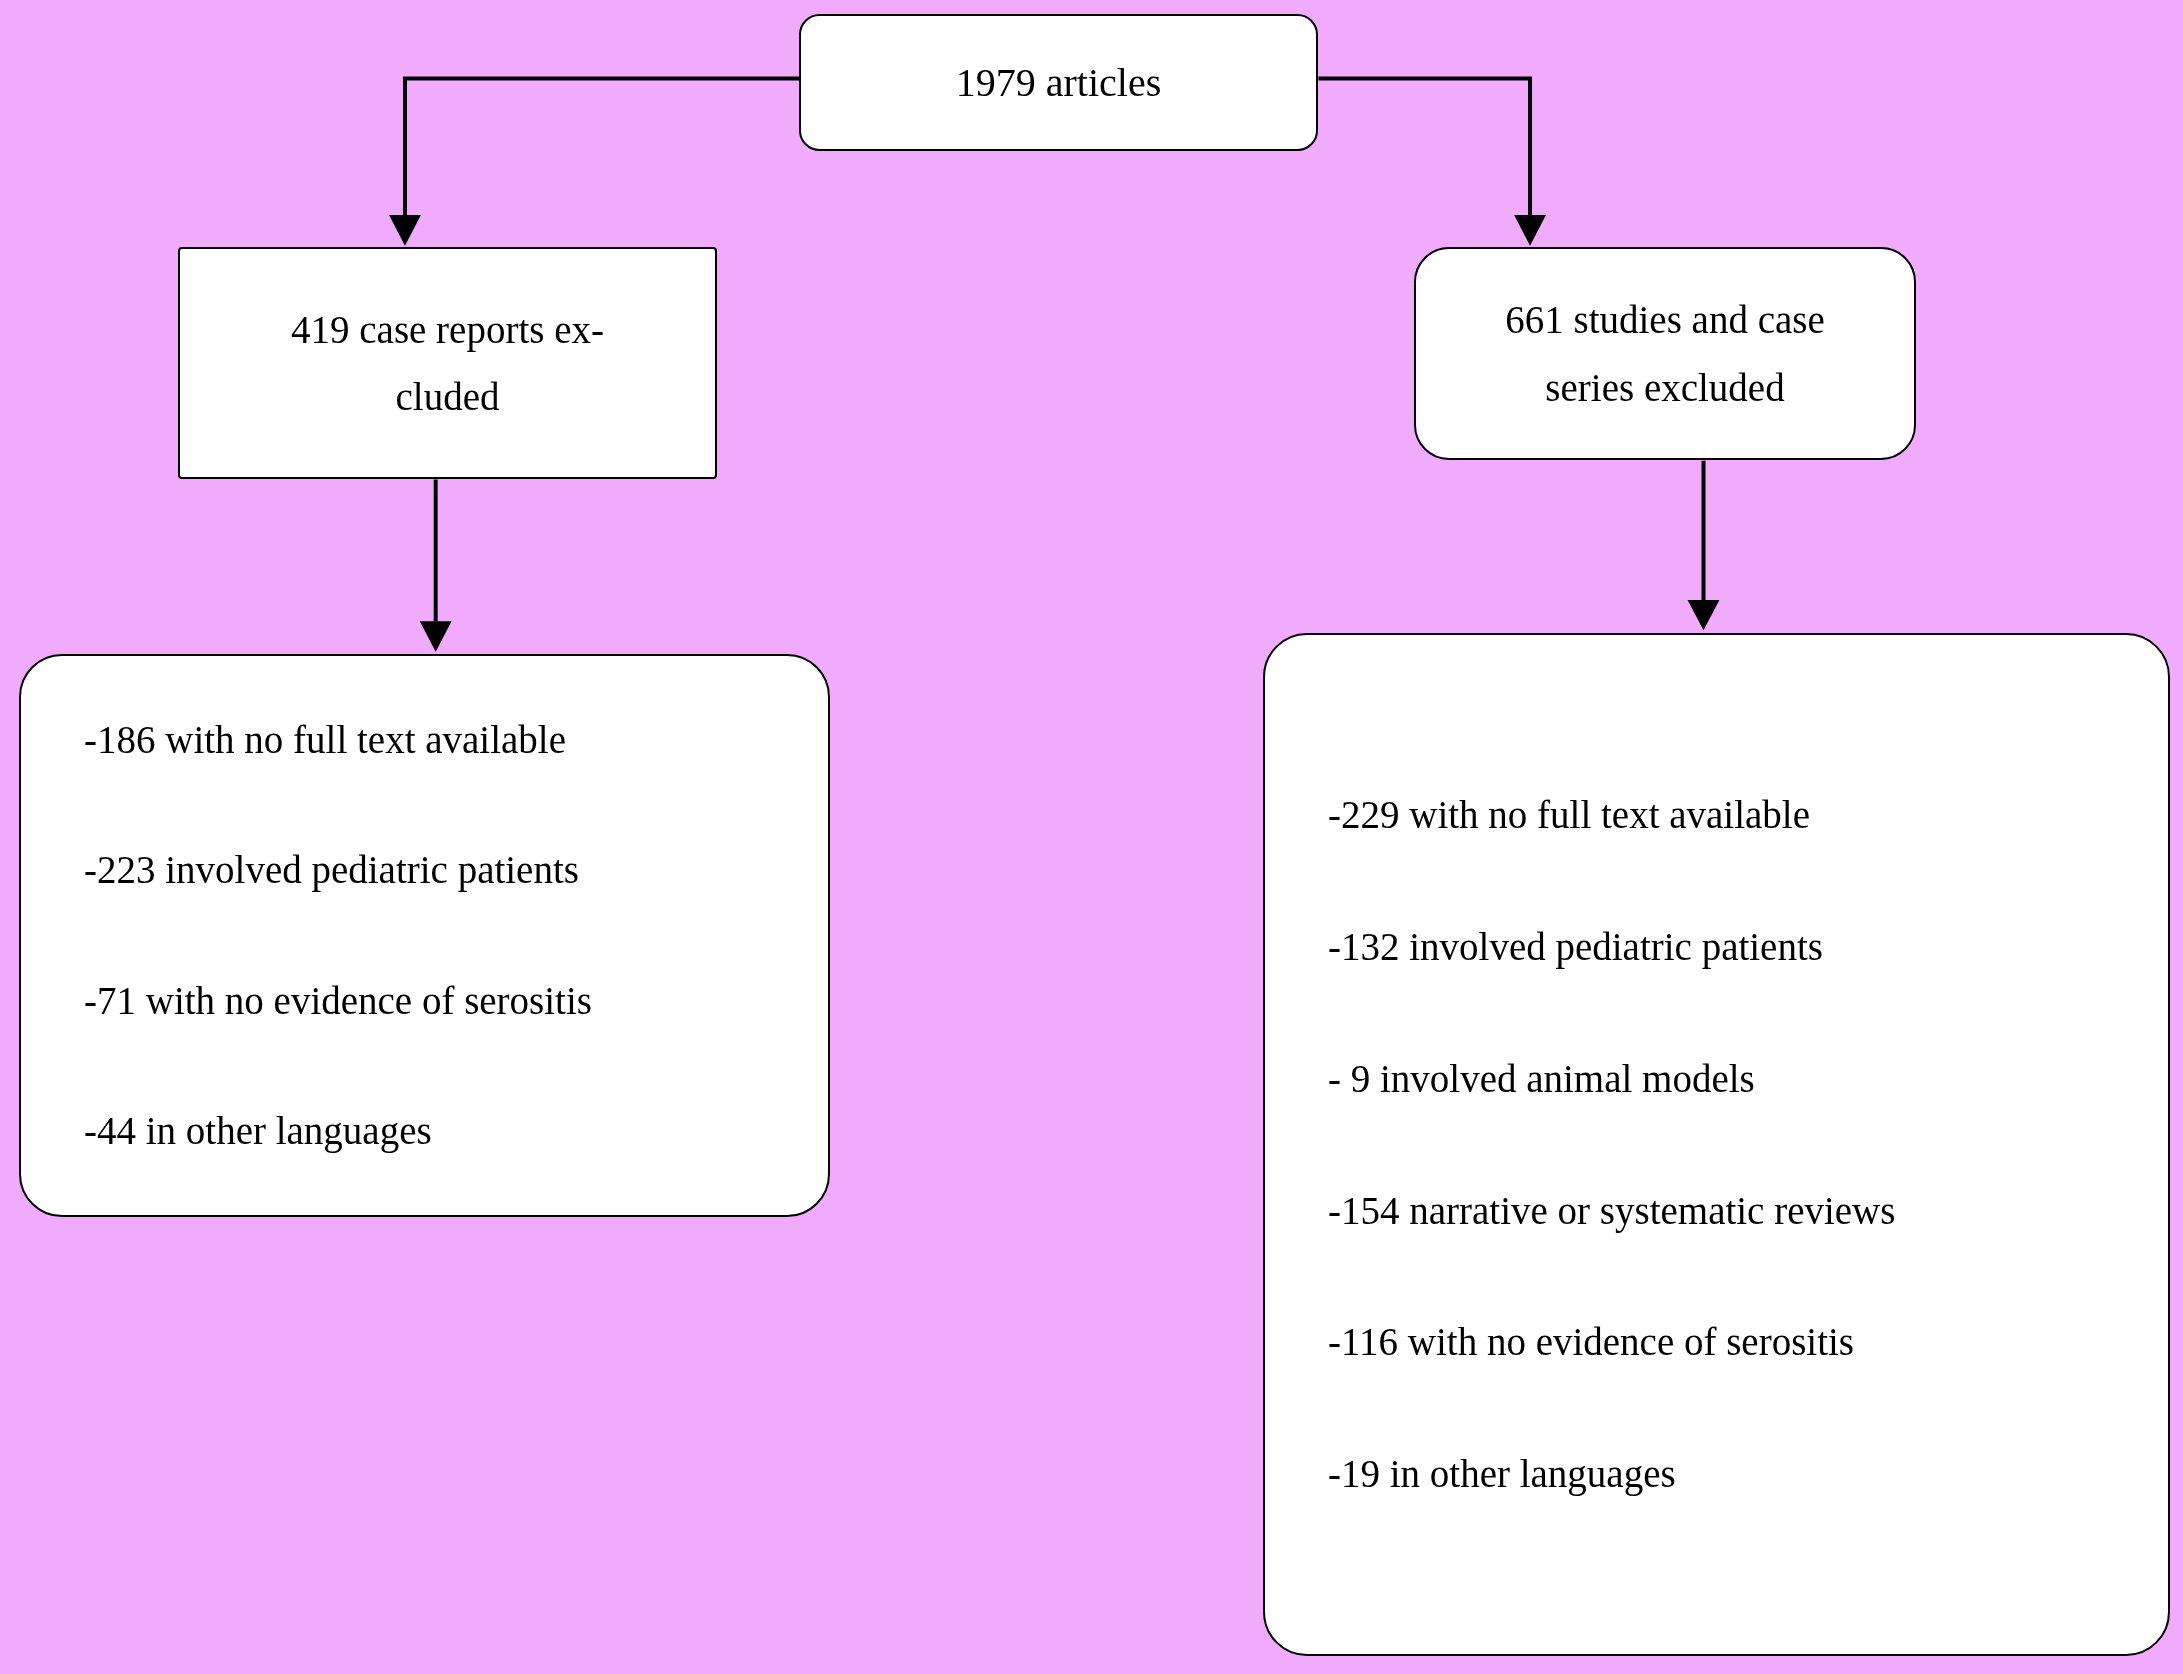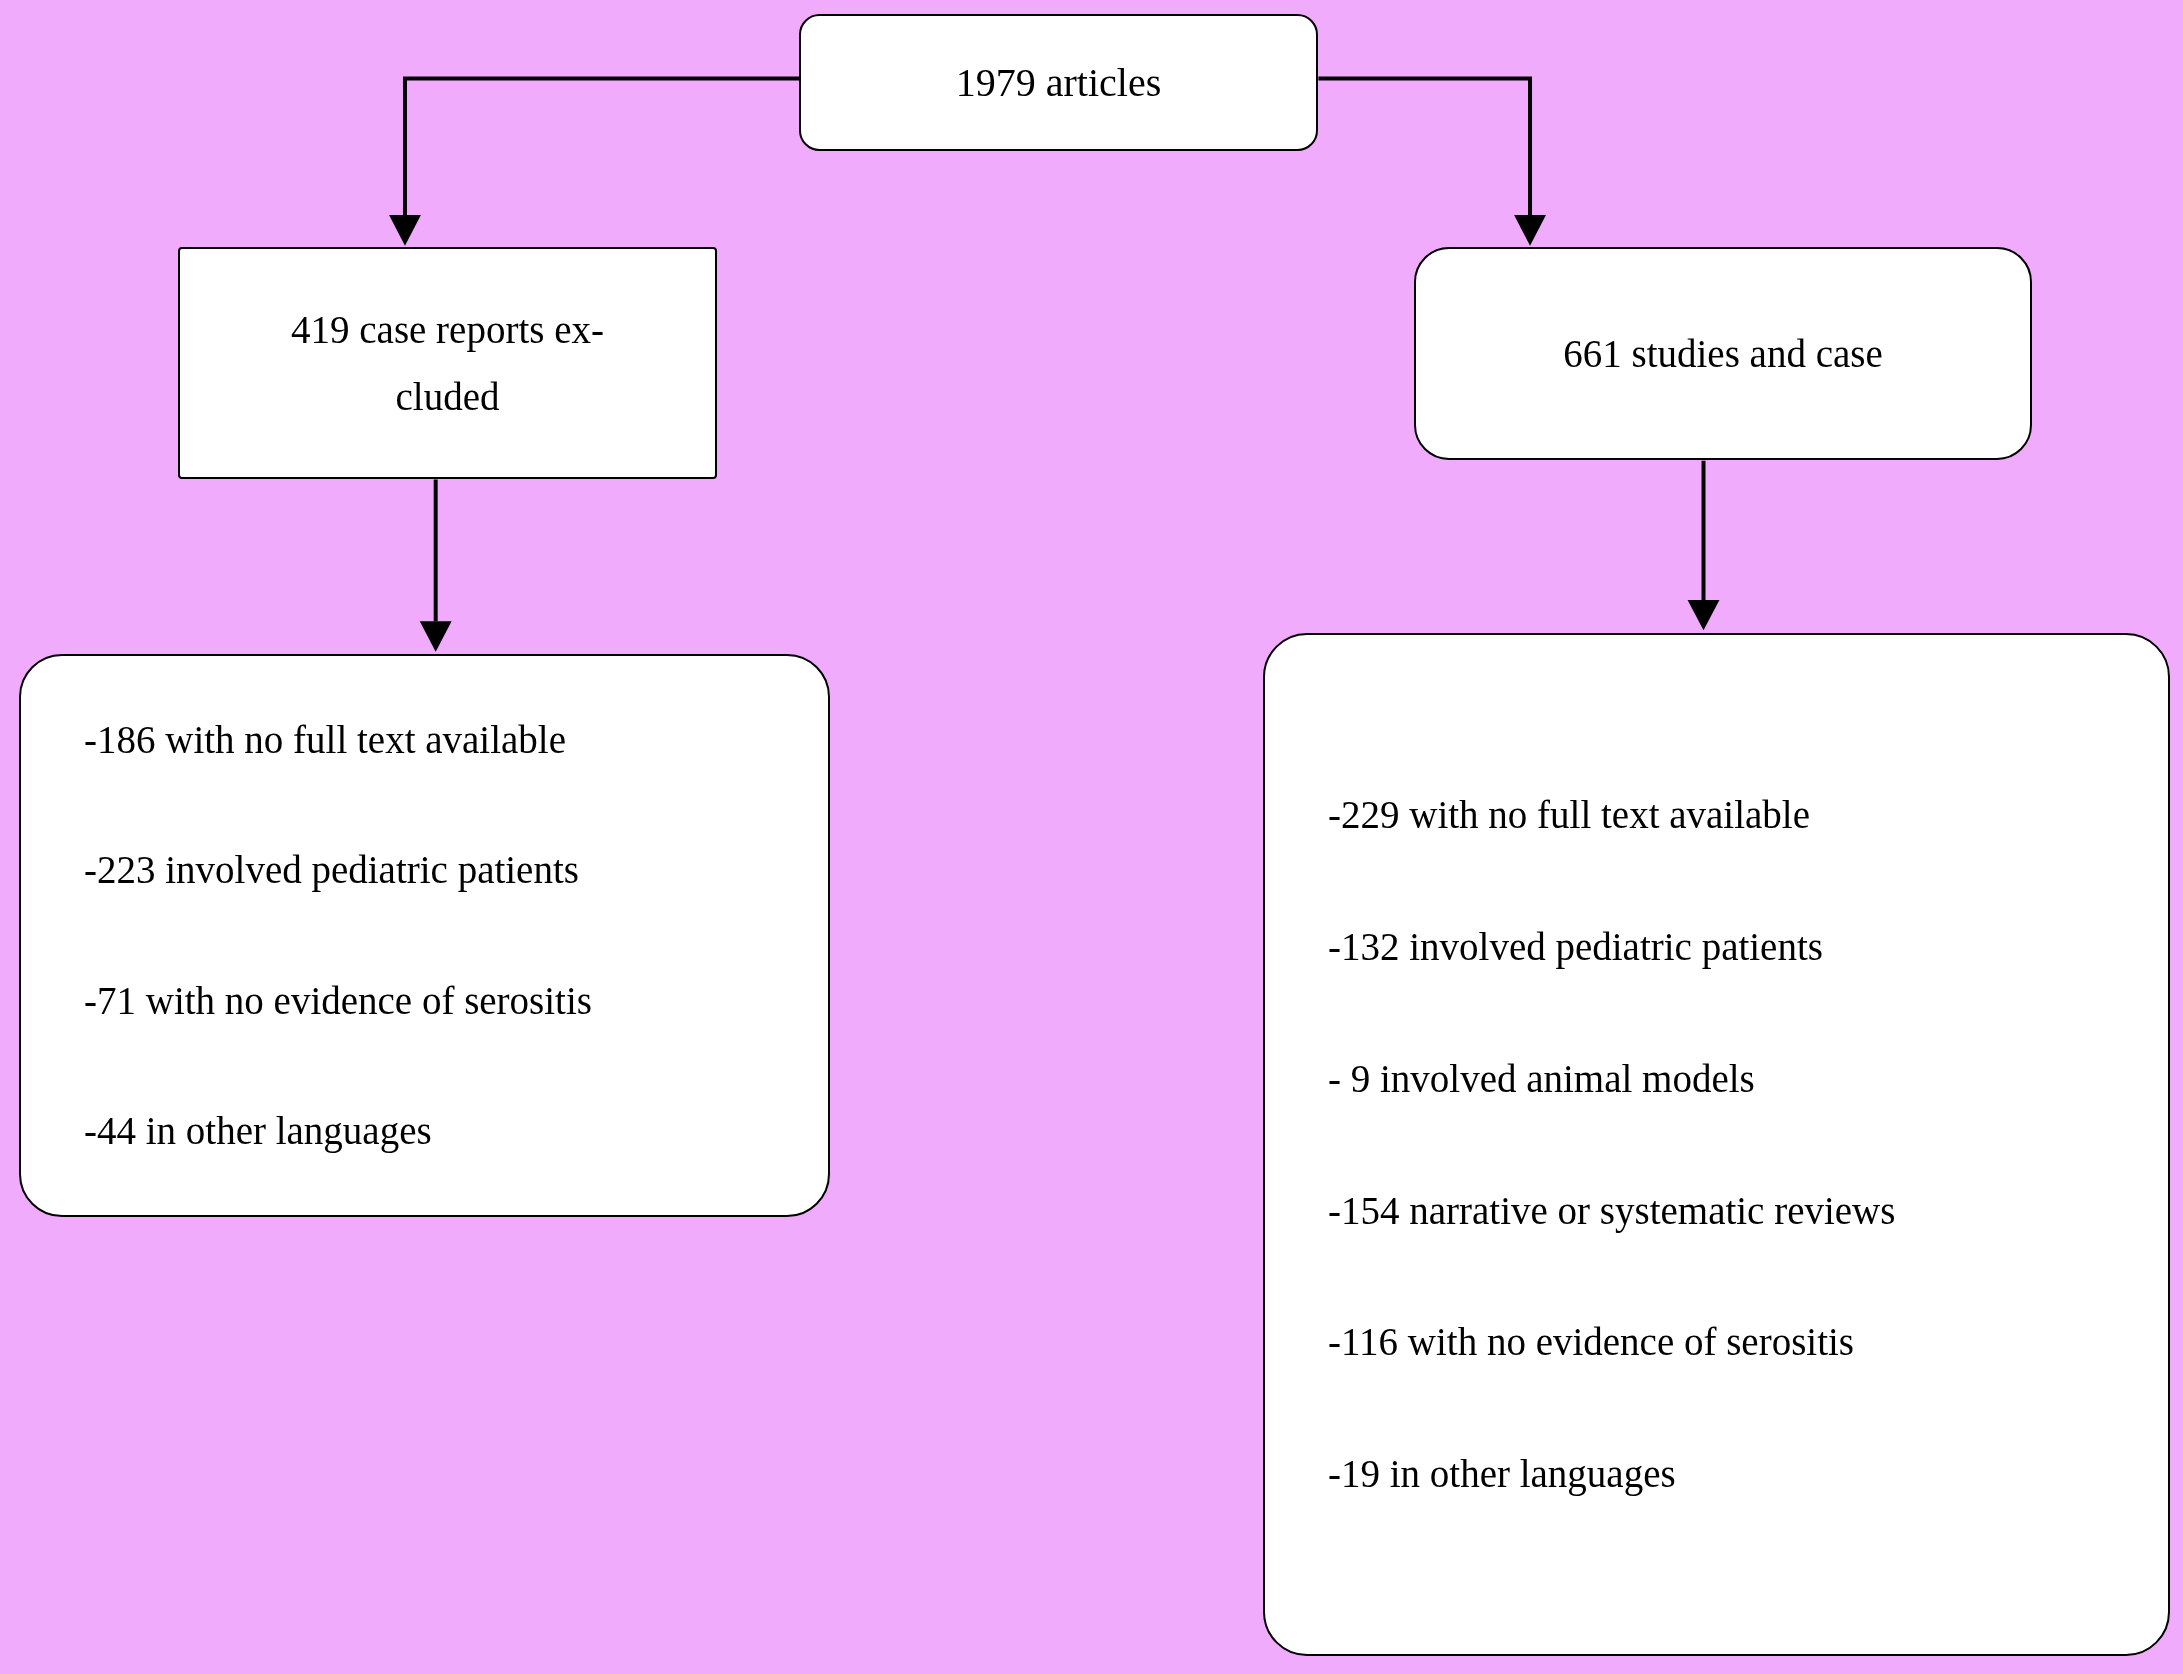--- a/index.html
+++ b/index.html
@@ -68,21 +68,21 @@
     left: 178px;
     top: 247px;
     width: 539px;
     height: 232px;
     border-radius: 4px;
     padding: 0 40px;
   }
   #node-right-branch {
     left: 1414px;
     top: 247px;
-    width: 618px;
+    width: 502px;
     height: 213px;
     border-radius: 35px;
     padding: 0 40px;
   }
   #node-left-branch .node-line,
   #node-right-branch .node-line {
     font-size: 39px;
     line-height: 1.72;
   }
 
@@ -141,20 +141,21 @@
     <span class="node-line">1979 articles</span>
   </div>
 
   <div id="node-left-branch" class="node node-centered">
     <span class="node-line">419 case reports ex-</span>
     <span class="node-line">cluded</span>
   </div>
 
   <div id="node-right-branch" class="node node-centered">
     <span class="node-line">661 studies and case</span>
+    <span class="node-line">series excluded</span>
   </div>
 
   <div id="node-left-detail" class="node node-list">
     <span class="node-line">-186 with no full text available</span>
     <span class="node-line">-223 involved pediatric patients</span>
     <span class="node-line">-71 with no evidence of serositis</span>
     <span class="node-line">-44 in other languages</span>
   </div>
 
   <div id="node-right-detail" class="node node-list">

